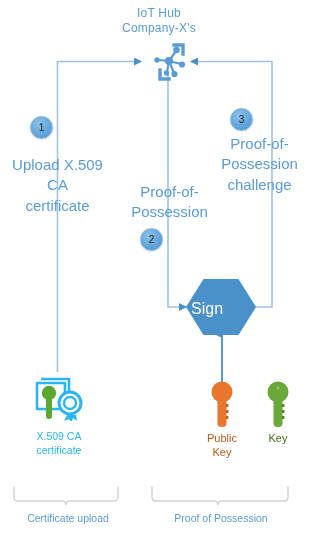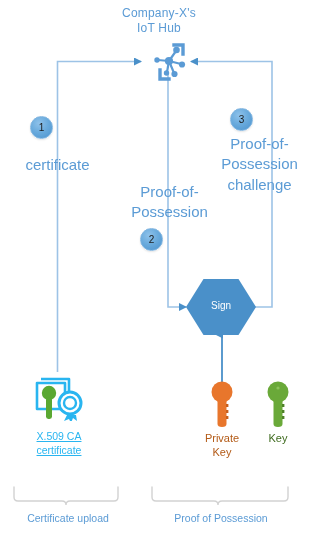--- a/index.html
+++ b/index.html
@@ -25,21 +25,21 @@
     font-family:"Liberation Sans", sans-serif;
   }
   .cap-lbl{
     position:absolute;font-size:10.5px;color:#5b9bd5;text-align:center;
   }
   .flow-lbl{position:absolute;font-size:15px;color:#5b9bd5;text-align:center;line-height:1.35;}
   .key-lbl{position:absolute;font-size:11px;text-align:center;line-height:1.25;}
   .cert-lbl{position:absolute;font-size:10.5px;color:#29b5f0;text-align:center;line-height:1.3;width:90px;}
   svg{display:block;}
   .sign-txt{
-    position:absolute;font-size:10px;color:#ffffff;text-align:center;
+    position:absolute;font-size:16px;color:#ffffff;
     width:60px;
   }
 </style>
 </head>
 <body>
 
 <div id="stage">
 
   <svg width="318" height="538" style="position:absolute;left:0;top:0;">
     <defs>
@@ -69,22 +69,22 @@
 
     <g>
       <path d="M14,487 L14,497 Q14,501 18,501 L62,501 Q66,501 66,505 Q66,501 70,501 L114,501 Q118,501 118,497 L118,487" fill="none" stroke="#d2d2d2" stroke-width="1.4" stroke-linecap="round"></path>
     </g>
     <g>
       <path d="M152,487 L152,497 Q152,501 156,501 L214,501 Q218,501 218,505 Q218,501 222,501 L284,501 Q288,501 288,497 L288,487" fill="none" stroke="#d2d2d2" stroke-width="1.4" stroke-linecap="round"></path>
     </g>
   </svg>
 
   <div class="lbl title">
+    <div>IoT Hub</div>
     <div>Company-X's</div>
-    <div>IoT Hub</div>
   </div>
 
   <div style="position:absolute;left:143px;top:42px;width:48px;height:40px;">
     <svg width="48" height="40" viewBox="0 0 48 40">
 
       <path d="M31,3 L40,3 L40,12" fill="none" stroke="#5b9bd5" stroke-width="3.4" stroke-linecap="square"></path>
       <path d="M17,28 L17,37 L26,37" fill="none" stroke="#5b9bd5" stroke-width="3.4" stroke-linecap="square"></path>
 
       <g stroke="#5b9bd5" stroke-width="2.2" stroke-linecap="round">
         <line x1="26" y1="19" x2="33" y2="9"></line>
@@ -101,20 +101,21 @@
       <circle cx="14" cy="18" r="2.7" fill="#5b9bd5"></circle>
       <circle cx="23.5" cy="31" r="2.7" fill="#5b9bd5"></circle>
     </svg>
   </div>
 
   <div class="step-num" style="left:30px;top:116px;">1</div>
   <div class="step-num" style="left:140px;top:228px;">2</div>
   <div class="step-num" style="left:230px;top:108px;">3</div>
 
   <div class="flow-lbl" style="left:5px;top:155px;width:105px;">
+    <div>Upload X.509 CA</div>
     <div>certificate</div>
   </div>
 
   <div class="flow-lbl" style="left:112px;top:182px;width:115px;">
     <div>Proof-of-Possession</div>
   </div>
 
   <div class="flow-lbl" style="left:202px;top:134px;width:115px;">
     <div>Proof-of-Possession</div>
     <div>challenge</div>
@@ -134,38 +135,38 @@
       <path d="M10,4 L38,4 L38,30" fill="none" stroke="#29b5f0" stroke-width="2.6" stroke-linejoin="round"></path>
 
       <circle cx="18" cy="18" r="7.2" fill="#5aa832"></circle>
       <rect x="15" y="22" width="6" height="22" rx="2.4" fill="#5aa832"></rect>
 
       <path d="M36,40 L33,46 L38,44 L40,48 L42,43 L46,46 L45,40 Z" fill="#29b5f0"></path>
       <circle cx="39" cy="28" r="11" fill="#ffffff" stroke="#29b5f0" stroke-width="3"></circle>
       <circle cx="39" cy="28" r="6" fill="#ffffff" stroke="#29b5f0" stroke-width="2.4"></circle>
     </svg>
   </div>
-  <div class="cert-lbl" style="left:14px;top:430px;text-decoration:underline;">
+  <div class="cert-lbl" style="left:14px;top:430px;">
     <div>X.509 CA</div>
     <div>certificate</div>
   </div>
 
   <div style="position:absolute;left:210px;top:380px;width:24px;height:48px;">
     <svg width="24" height="48" viewBox="0 0 24 48">
       <circle cx="12" cy="12" r="10.5" fill="#e8762c"></circle>
       <path d="M7.5,18 L16.5,18 L16.5,44 Q16.5,47 12,47 Q7.5,47 7.5,44 Z" fill="#e8762c"></path>
       <g fill="#c85f1c">
         <rect x="16" y="24" width="2.4" height="3"></rect>
         <rect x="16" y="30" width="2.4" height="3"></rect>
         <rect x="16" y="36" width="2.4" height="3"></rect>
       </g>
     </svg>
   </div>
   <div class="key-lbl" style="left:192px;top:432px;width:60px;color:#b35a16;">
-    <div>Private</div>
+    <div>Public</div>
     <div>Key</div>
   </div>
 
   <div style="position:absolute;left:266px;top:380px;width:24px;height:48px;">
     <svg width="24" height="48" viewBox="0 0 24 48">
       <circle cx="12" cy="12" r="10.5" fill="#6aa939"></circle>
       <circle cx="12" cy="8" r="1.6" fill="#8cc35b"></circle>
       <path d="M7.5,18 L16.5,18 L16.5,44 Q16.5,47 12,47 Q7.5,47 7.5,44 Z" fill="#6aa939"></path>
       <g fill="#4e8228">
         <rect x="16" y="24" width="2.4" height="3"></rect>

